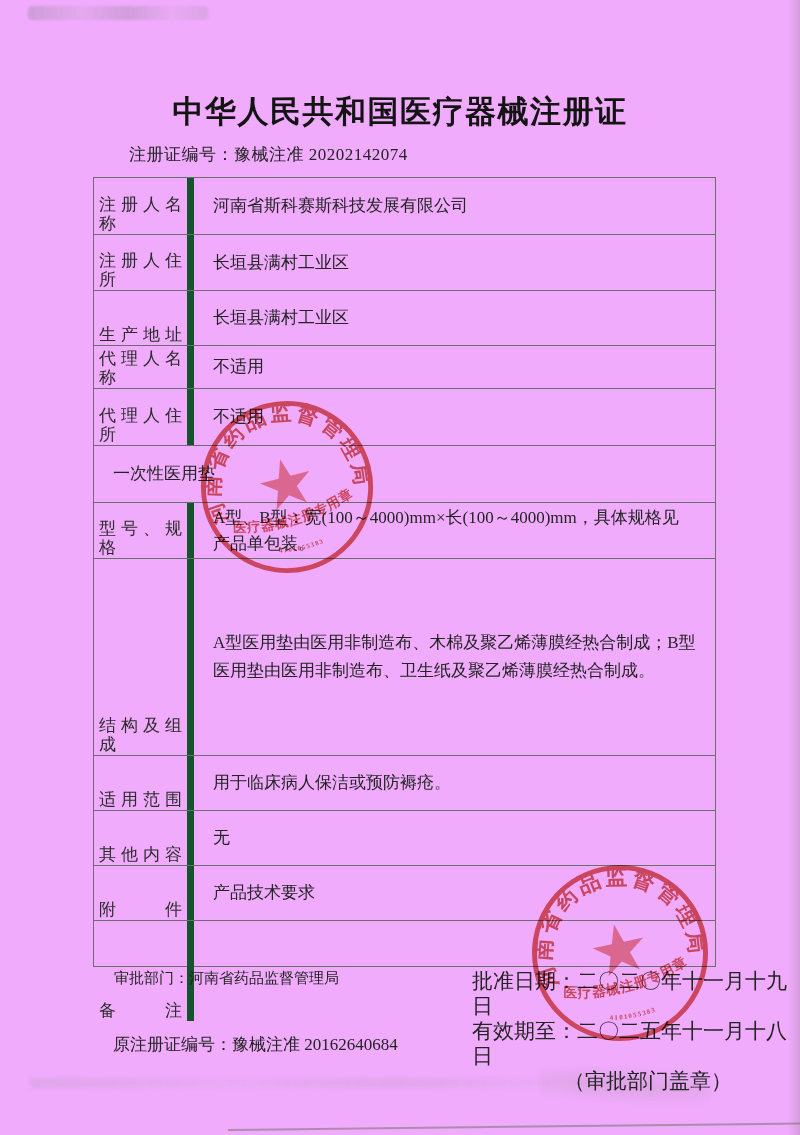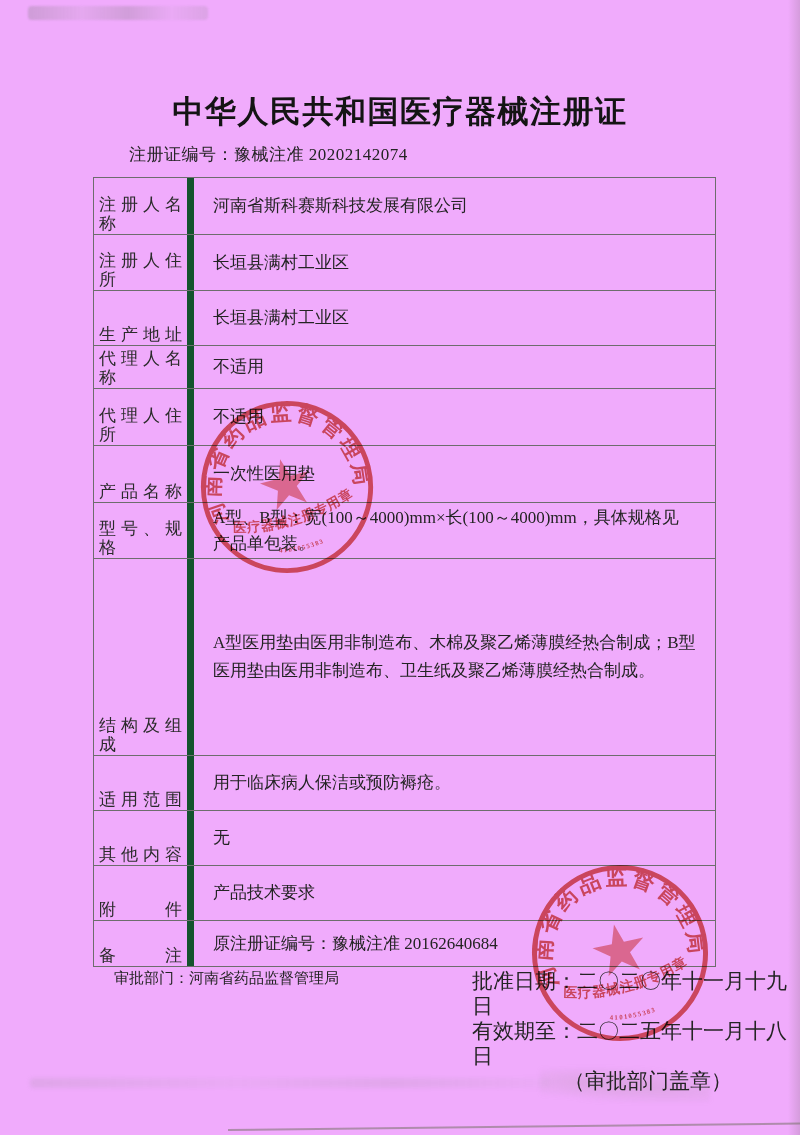--- a/index.html
+++ b/index.html
@@ -42,21 +42,21 @@
   }
   .cert-line {
     position:absolute; top:143px; left:129px; font-size:17px; color:#242424;
     letter-spacing:.5px;
   }
   .reg-table {
     position:absolute; left:93px; top:177px; width:623px;
     border:1px solid #6d6d6d; box-sizing:border-box;
   }
   .t-row { display:flex; border-bottom:1px solid #6d6d6d; box-sizing:border-box; }
-  .t-row:last-child { border-bottom:none; }
+  .t-row:last-child { border-bottom:none;flex-direction:column; }
   .cell-label {
     flex:0 0 100px; width:100px; border-right:7px solid #14532d;
     display:flex; align-items:flex-end; padding:0 5px; box-sizing:border-box;
   }
   .cell-label span {
     display:block; width:100%; font-size:17px; color:#2b2b2b;
     text-align:justify; text-align-last:justify; line-height:1.15;
   }
   .cell-value {
     flex:1; display:flex; align-items:center;
@@ -137,23 +137,20 @@
     </div>
     <div class="t-row" style="height:57px">
       <div class="cell-label">
           <span>代理人住所</span>
         </div>
       <div class="cell-value">
           <p>不适用</p>
         </div>
     </div>
     <div class="t-row" style="height:57px">
-      <div class="cell-label">
-          <span>产品名称</span>
-        </div>
       <div class="cell-value">
           <p>一次性医用垫</p>
         </div>
     </div>
     <div class="t-row row-specs" style="height:56px">
       <div class="cell-label">
           <span>型号、规格</span>
         </div>
       <div class="cell-value">
           <p>A型、B型：宽(100～4000)mm×长(100～4000)mm，具体规格见产品单包装。</p>

